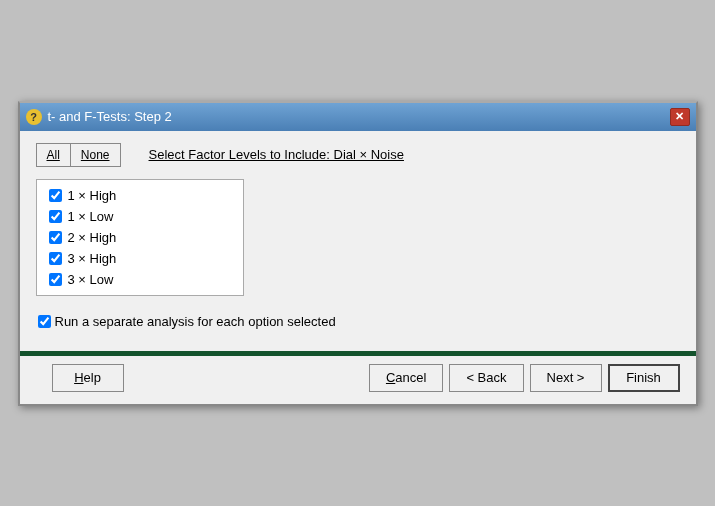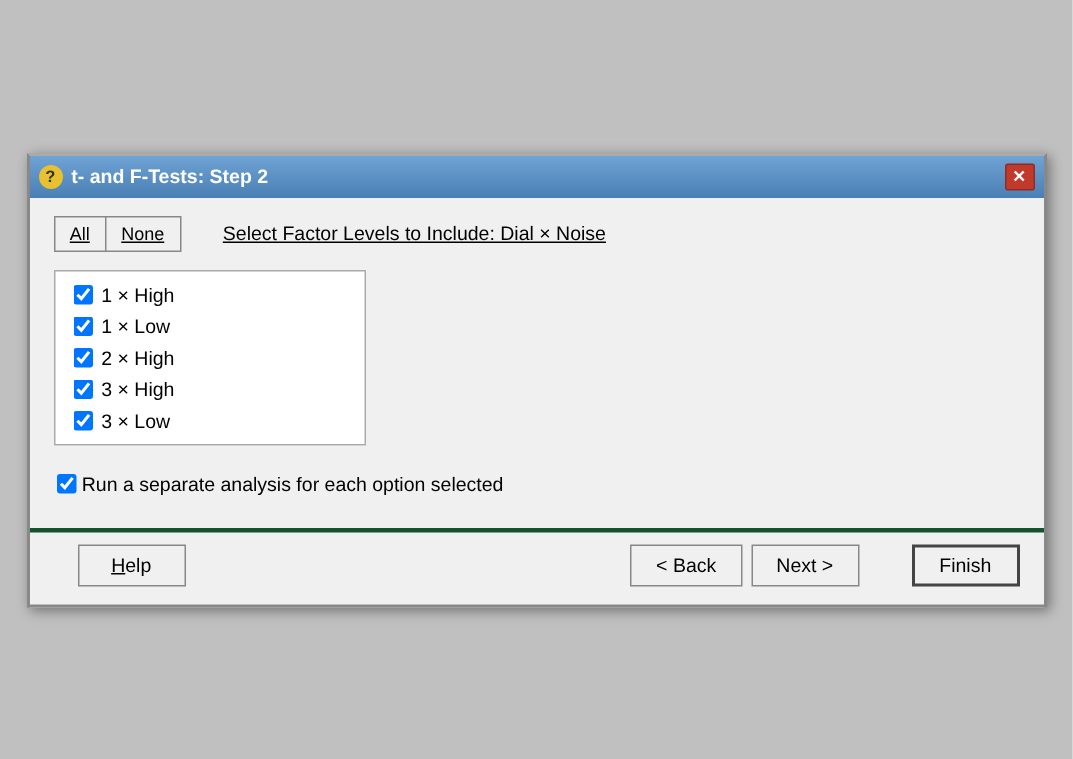--- a/index.html
+++ b/index.html
@@ -48,21 +48,21 @@
       align-items: center;
       justify-content: center;
       font-weight: bold;
       font-size: 11px;
       color: #333;
       flex-shrink: 0;
     }
 
     .title-text {
       font-size: 13px;
-      font-weight: bold;
+      font-weight: normal;
     }
 
     .close-button {
       width: 20px;
       height: 18px;
       background: #c0392b;
       border: 1px solid #922b21;
       border-radius: 2px;
       display: flex;
       align-items: center;
@@ -149,21 +149,21 @@
     .separator-label {
       font-size: 13px;
     }
 
     .button-row {
       display: flex;
       align-items: center;
       justify-content: flex-end;
       gap: 6px;
       padding: 8px 16px 12px 32px;
-      border-top: 3px solid #14532d;
+      border-top: 5px solid #14532d;
     }
 
     .btn-action {
       background: #f0f0f0;
       border: 1px solid #888;
       padding: 4px 16px;
       cursor: pointer;
       font-size: 13px;
       height: 28px;
       min-width: 72px;
@@ -173,21 +173,20 @@
     .btn-finish {
       background: #f0f0f0;
       border: 2px solid #444;
       padding: 4px 16px;
       cursor: pointer;
       font-size: 13px;
       height: 28px;
       min-width: 72px;
       text-align: center;
       font-weight: normal;
-      margin-left: 29px;
     }
 
     .underline {
       text-decoration: underline;
     }
 
     .spacer {
       flex: 1;
     }
 
@@ -251,20 +250,23 @@
       <label for="cb-sep" class="separator-label">Run a separate analysis for each option selected</label>
     </div>
   </div>
 
   <div class="button-row">
     <button class="btn-help">
       <span><span class="underline">H</span>elp</span>
     </button>
     <div class="spacer"></div>
     <button class="btn-action">
+      <span><span class="underline">C</span>ancel</span>
+    </button>
+    <button class="btn-action">
       <span>&lt; Back</span>
     </button>
     <button class="btn-action">
       <span>Next &gt;</span>
     </button>
     <button class="btn-finish">Finish</button>
   </div>
 </div>
 
 </body></html>

